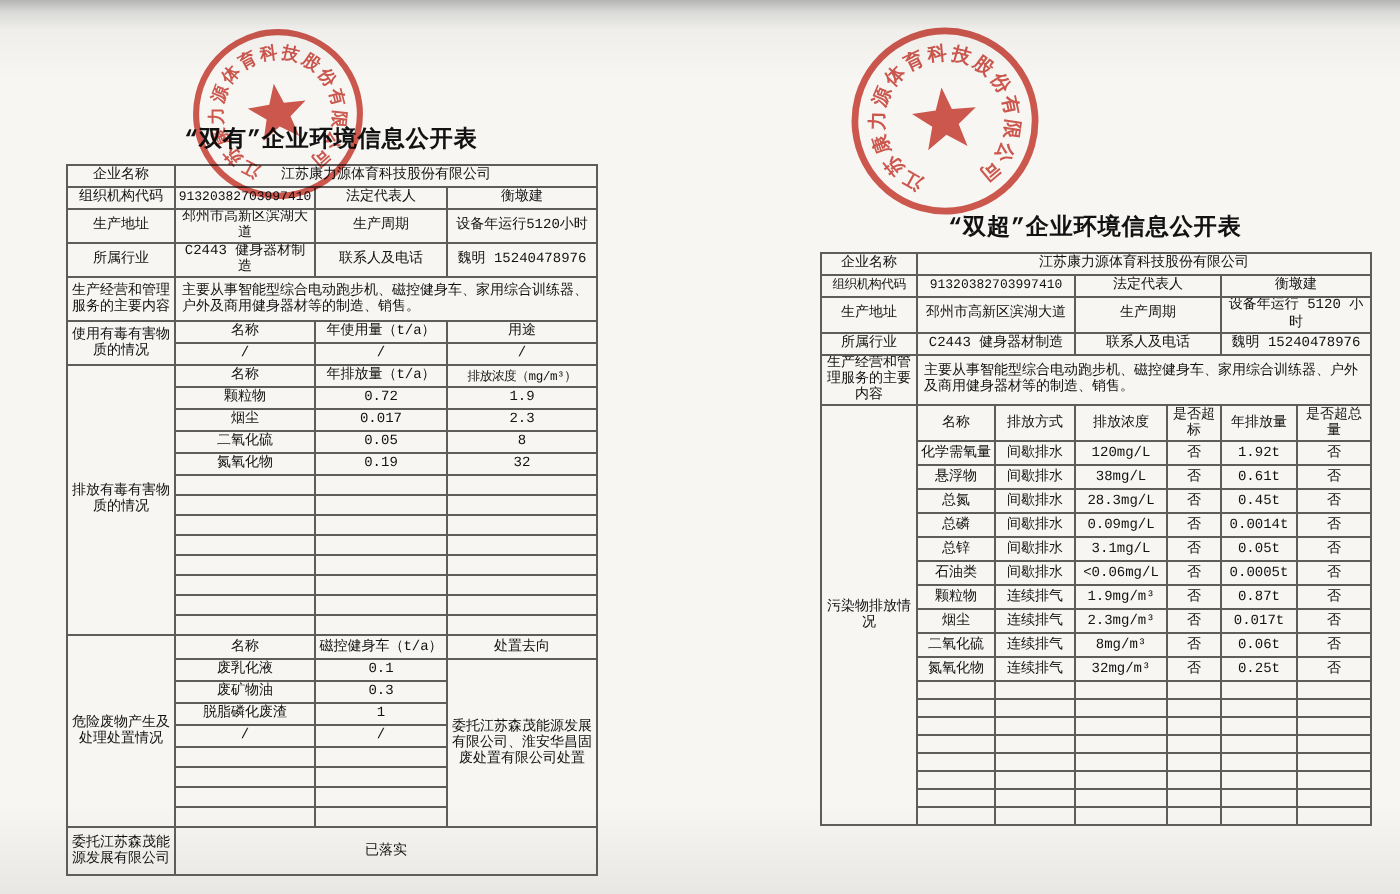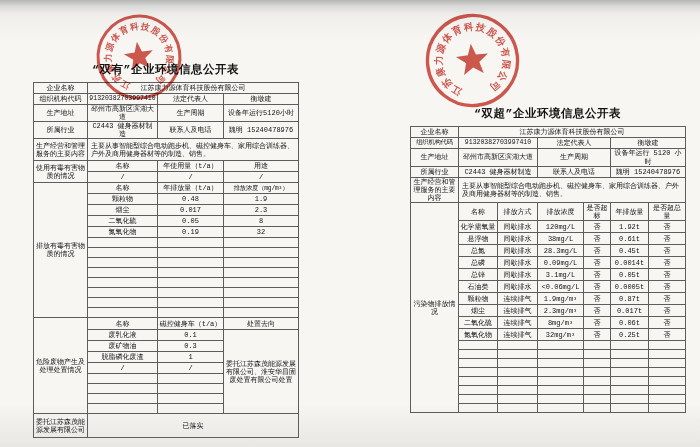--- a/index.html
+++ b/index.html
@@ -75,21 +75,21 @@
         <td>/</td>
       </tr>
       <tr class="h11">
         <td rowspan="13">排放有毒有害物质的情况</td>
         <td>名称</td>
         <td>年排放量（t/a）</td>
         <td class="sm">排放浓度（mg/m³）</td>
       </tr>
       <tr class="h11">
         <td>颗粒物</td>
-        <td>0.48</td>
+        <td>0.72</td>
         <td>1.9</td>
       </tr>
       <tr class="h11">
         <td>烟尘</td>
         <td>0.017</td>
         <td>2.3</td>
       </tr>
       <tr class="h11">
         <td>二氧化硫</td>
         <td>0.05</td>

